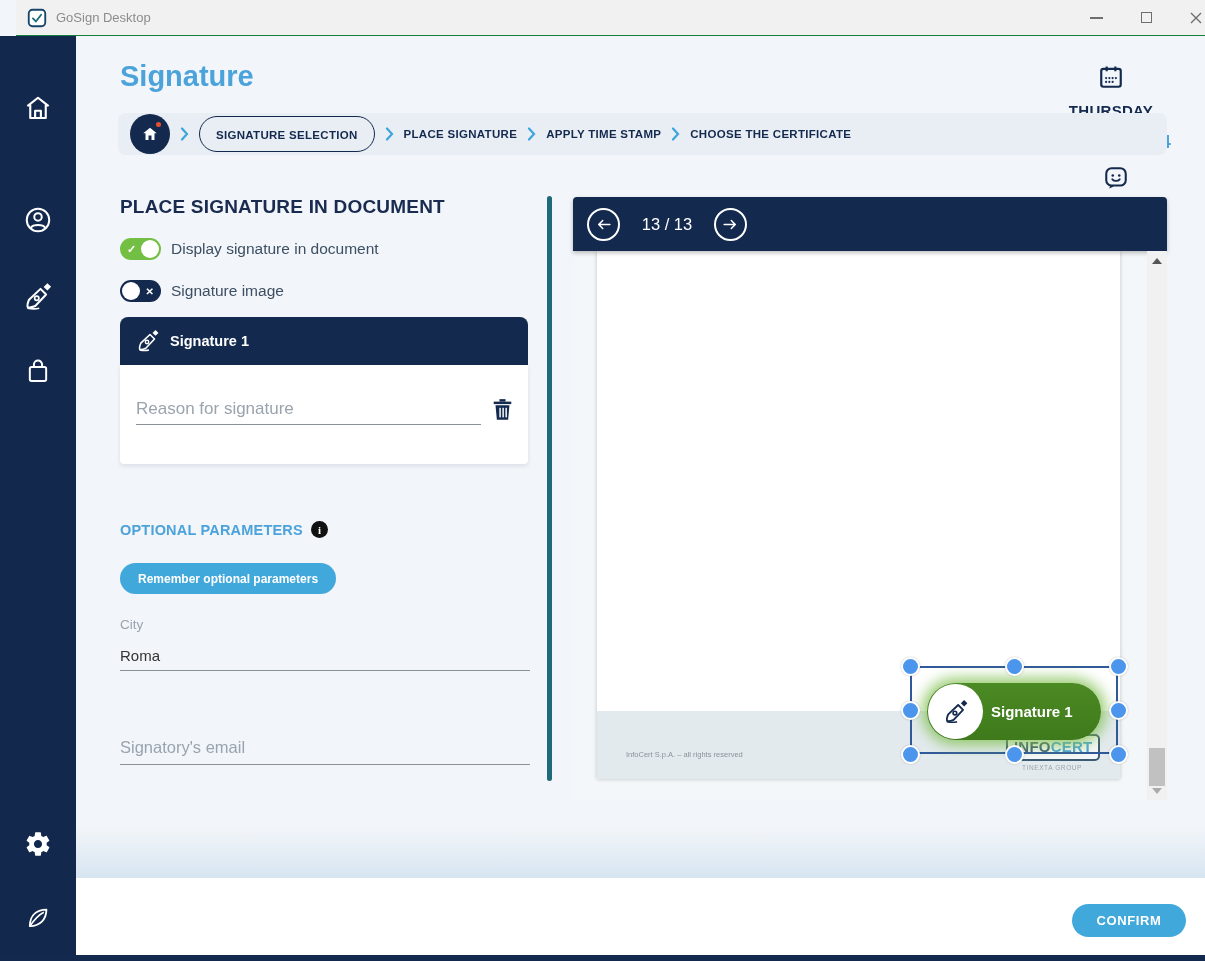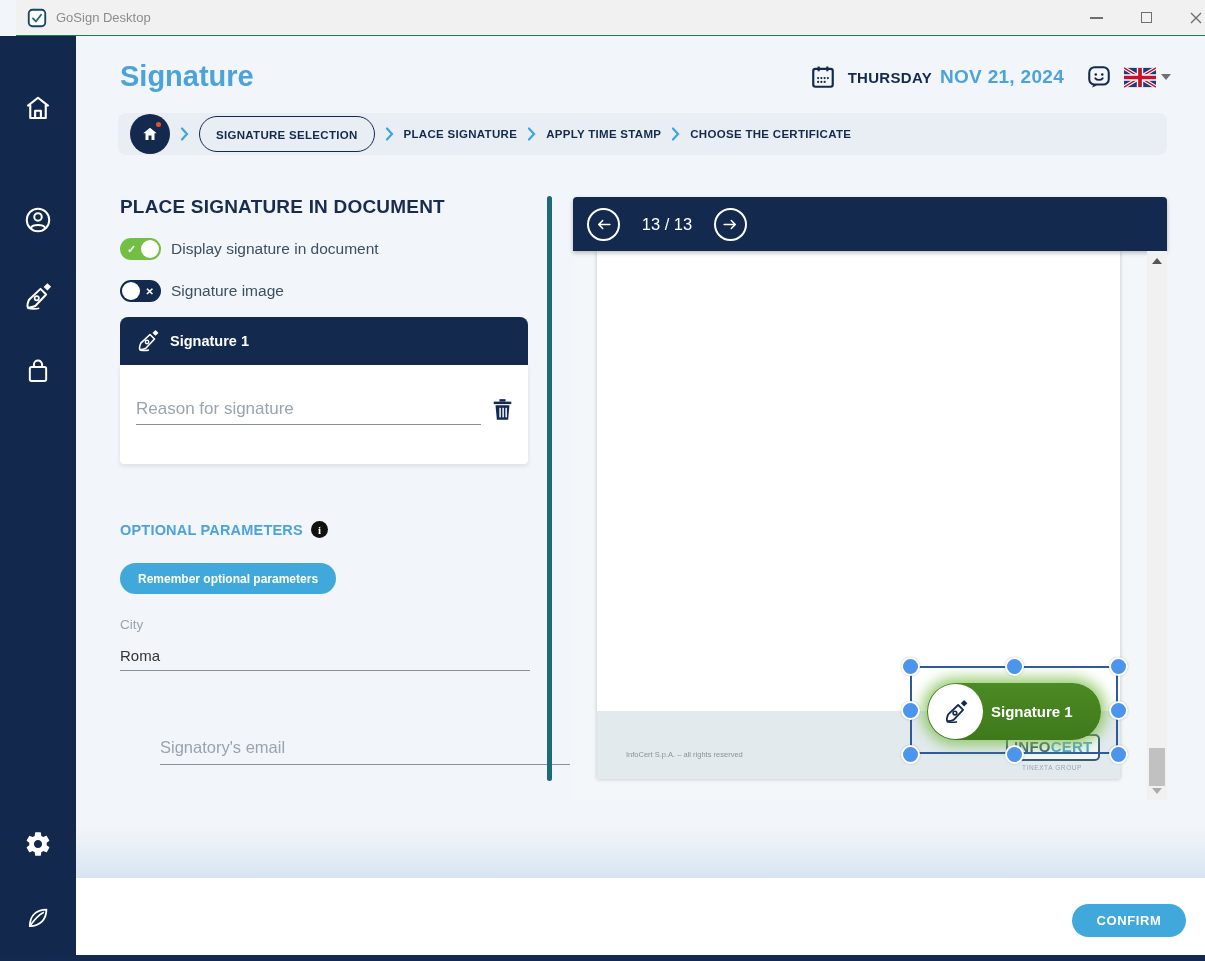--- a/index.html
+++ b/index.html
@@ -24,21 +24,21 @@
   .glyph-max { width:11px; height:11px; border:1.5px solid #6E6E6E; }
   
   .sidebar {
     position:absolute; left:0; top:36px; width:76px; height:925px;
     background:#12284C; z-index:15;
   }
   .side-item { position:absolute; left:0; width:76px; height:36px; display:flex; align-items:center; justify-content:center; color:#FFFFFF; cursor:pointer; }
   
   .main { position:absolute; left:76px; top:36px; width:1129px; height:925px; }
   .page-title { position:absolute; left:44px; top:24px; font-size:29px; font-weight:bold; color:#4CA3DB; }
-  .header-right { position:absolute; right:34px; top:28px; display:flex; align-items:center; gap:12px; }
+  .header-right { position:absolute; right:34px; top:28px; display:flex; align-items:center; gap:12px;flex-direction:column; }
   .date-weekday { font-size:15px; font-weight:bold; color:#13294E; letter-spacing:.3px; }
   .date-value { font-size:19px; font-weight:bold; color:#4CA3DB; letter-spacing:.3px; margin-left:-4px; }
   .feedback-wrap { margin-left:10px; display:flex; align-items:center; cursor:pointer; }
   .flag-wrap { display:flex; align-items:center; gap:5px; cursor:pointer; }
   .caret-down { width:0; height:0; border-left:5px solid transparent; border-right:5px solid transparent; border-top:6px solid #707070; }
   
   .breadcrumb {
     position:absolute; left:42px; right:38px; top:77px; height:42px;
     background:#E9EEF4; border-radius:8px;
     display:flex; align-items:center; padding:0 12px; gap:10px;
@@ -92,21 +92,21 @@
   }
   .city-label { position:absolute; left:0; top:426px; font-size:13.5px; color:#9AA4AE; }
   .city-input {
     position:absolute; left:0; top:450px; width:410px; height:30px;
     border:none; border-bottom:1px solid #8A9299; background:transparent;
     font-size:15px; color:#333; font-family:"Liberation Sans", sans-serif; outline:none;
   }
   .email-input {
     position:absolute; left:0; top:540px; width:410px; height:34px;
     border:none; border-bottom:1px solid #8A9299; background:transparent;
-    font-size:16.5px; color:#0f766e; font-family:"Liberation Sans", sans-serif; outline:none;margin-left:40px;
+    font-size:16.5px; color:#0f766e; font-family:"Liberation Sans", sans-serif; outline:none;
   }
   .email-input::placeholder { color:#9AA4AE; }
   
   .v-divider { position:absolute; left:471px; top:160px; width:5px; height:585px; background:#1E6A7A; border-radius:3px; }
   
   .viewer { position:absolute; left:497px; top:161px; width:594px; height:603px; background:#F4F7F9; }
   .doc-toolbar {
     position:absolute; left:0; top:0; width:594px; height:54px;
     background:#13294E; border-radius:4px 4px 0 0;
     display:flex; align-items:center; padding:0 14px;

